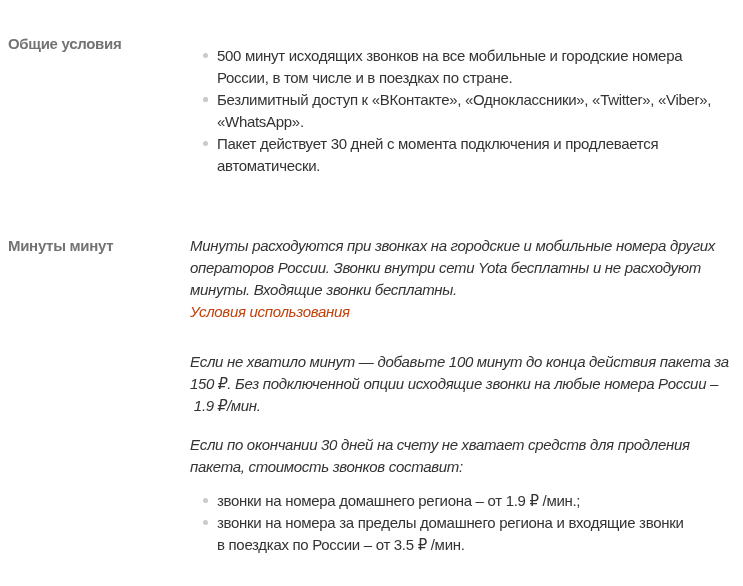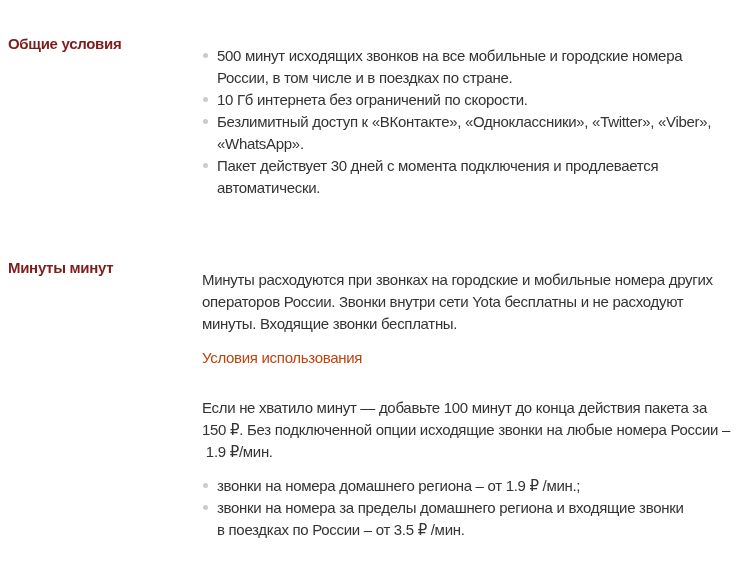--- a/index.html
+++ b/index.html
@@ -23,26 +23,27 @@
     display: grid;
     grid-template-columns: 182px 553px;
     align-items: start;
   }
   .section-row + .section-row {
     margin-top: 46px;
   }
   .section-heading {
     font-size: 15px;
     font-weight: 700;
-    color: #7f1d1d;
+    color: #737373;
     margin: 0;
     line-height: 22px;
   }
   .content p {
-    margin: 12px;
+    margin: 0;
+    font-style: italic;
   }
   .bullet-list {
     list-style: none;
     margin: 12px;
     padding: 0;
   }
   .bullet-list li {
     position: relative;
     padding-left: 15px;
   }
@@ -71,40 +72,40 @@
   <div class="section-row">
     <h2 class="section-heading">Общие условия</h2>
     <div class="content">
       <ul class="bullet-list">
         <li>
           <span class="dot"></span>
           <span>500 минут исходящих звонков на все мобильные и городские номера России, в&nbsp;том числе и в&nbsp;поездках по стране.</span>
         </li>
         <li>
           <span class="dot"></span>
-          <span>10 Гб интернета без ограничений по скорости.</span>
         </li>
         <li>
           <span class="dot"></span>
           <span>Безлимитный доступ к «ВКонтакте», «Одноклассники», «Twitter», «Viber», «WhatsApp».</span>
         </li>
         <li>
           <span class="dot"></span>
           <span>Пакет действует 30 дней с момента подключения и продлевается автоматически.</span>
         </li>
       </ul>
     </div>
   </div>
 
   <div class="section-row">
     <h2 class="section-heading">Минуты минут</h2>
     <div class="content">
       <p>Минуты расходуются при звонках на городские и мобильные номера других операторов России. Звонки внутри сети Yota бесплатны и не расходуют минуты. Входящие звонки бесплатны.</p>
       <p class="subheading-link">Условия использования</p>
       <p class="para-2">Если не хватило минут — добавьте 100 минут до конца действия пакета за 150&nbsp;₽. Без подключенной опции исходящие звонки на любые номера России&nbsp;–&nbsp;1.9&nbsp;₽/мин.</p>
+      <p class="para-3">Если по окончании 30 дней на счету не хватает средств для продления пакета, стоимость звонков составит:</p>
       <ul class="bullet-list">
         <li>
           <span class="dot"></span>
           <span>звонки на номера домашнего региона&nbsp;– от&nbsp;1.9&nbsp;₽&nbsp;/мин.;</span>
         </li>
         <li>
           <span class="dot"></span>
           <span>звонки на номера за пределы домашнего региона и входящие звонки в&nbsp;поездках по России&nbsp;– от&nbsp;3.5&nbsp;₽&nbsp;/мин.</span>
         </li>
       </ul>

